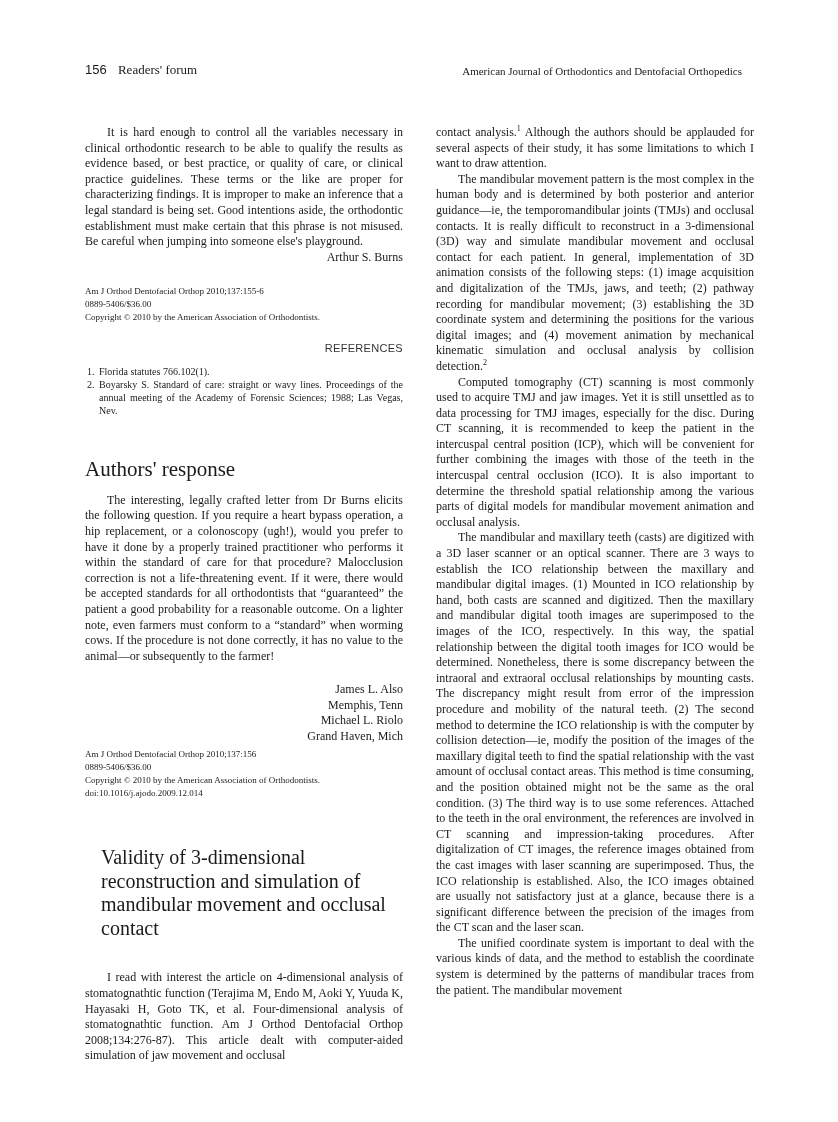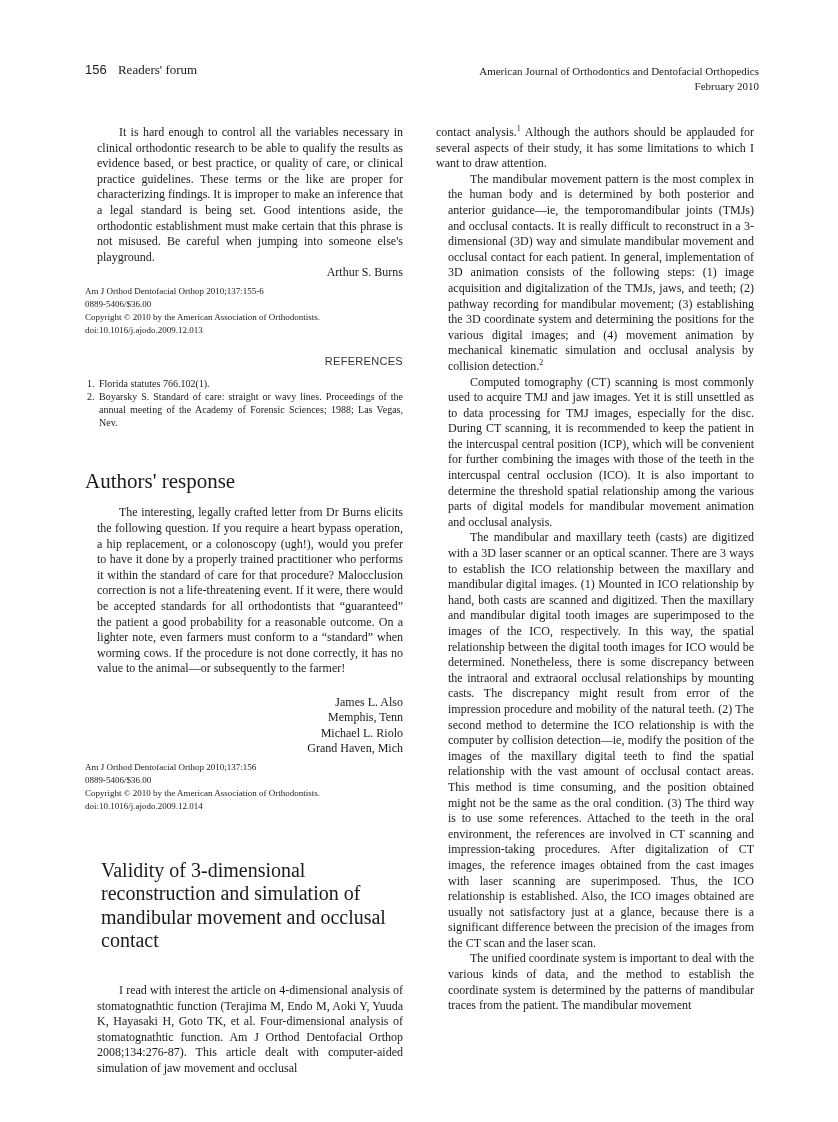--- a/index.html
+++ b/index.html
@@ -1,54 +1,52 @@
 <!DOCTYPE html>
 <html><head>
 <meta charset="utf-8">
 <style>
   html, body { margin: 0; padding: 0; background: #ffffff; }
   body { width: 838px; height: 1122px; position: relative; overflow: hidden;
          font-family: "Liberation Serif", "DejaVu Serif", serif; color: #1a1a1a; }
   .header-left { position: absolute; left: 85px; top: 62px; font-size: 13px; }
   .header-left .pagenum { margin-right: 8px; font-family: "Liberation Sans", sans-serif; }
-  .header-right { position: absolute; right: 79px; top: 64px; font-size: 11px; text-align: right; line-height: 15px; }
+  .header-right { position: absolute; right: 96px; top: 64px; font-size: 11px; text-align: right; line-height: 15px; }
   .col { position: absolute; top: 125px; width: 318px; font-size: 12px; line-height: 15.6px; }
   .col.left { left: 85px; }
   .col.right { left: 436px; }
   p { margin: 0; text-align: justify; hyphens: auto; }
-  p.indent { text-indent: 22px; margin-left: 12px; }
+  p.indent { text-indent: 22px; }
   .sig { text-align: right; font-size: 12px; line-height: 15.5px; }
-  .meta { font-size: 9px; line-height: 13px; margin-top: 4px; }
+  .meta { font-size: 9px; line-height: 13px; margin-top: 20px; }
   .refs-title { font-family: "Liberation Sans", sans-serif; font-size: 11px; color: #333; margin-top: 17px; letter-spacing: 0.3px; text-align: right; }
   ol.refs { margin: 8px 0 0 0; padding-left: 12px; font-size: 10px; line-height: 13px; }
   ol.refs li { text-align: justify; padding-left: 2px; }
   h2.section { font-weight: normal; font-size: 21px; margin: 40px 0 12px 0; line-height: 24px; }
   h2.article-title { font-weight: normal; font-size: 20px; margin: 16px; line-height: 23.5px; }
   sup { font-size: 8px; line-height: 0; }
 </style>
 </head>
 <body>
 
 <div class="header-left">
   <span class="pagenum">156</span>
   <span>Readers' forum</span>
 </div>
 <div class="header-right">
   <div>American Journal of Orthodontics and Dentofacial Orthopedics</div>
-  <div>February 2010</div>
 </div>
 
 <div class="col left">
   <p class="indent">It is hard enough to control all the variables necessary in clinical orthodontic research to be able to qualify the results as evidence based, or best practice, or quality of care, or clinical practice guidelines. These terms or the like are proper for characterizing findings. It is improper to make an inference that a legal standard is being set. Good intentions aside, the orthodontic establishment must make certain that this phrase is not misused. Be careful when jumping into someone else's playground.</p>
   <div class="sig">Arthur S. Burns</div>
   <div class="meta">
     <div>Am J Orthod Dentofacial Orthop 2010;137:155-6</div>
     <div>0889-5406/$36.00</div>
     <div>Copyright © 2010 by the American Association of Orthodontists.</div>
-    <div>doi:10.1016/j.ajodo.2009.12.013</div>
   </div>
   <div class="refs-title">REFERENCES</div>
   <ol class="refs">
     <li>Florida statutes 766.102(1).</li>
     <li>Boyarsky S. Standard of care: straight or wavy lines. Proceedings of the annual meeting of the Academy of Forensic Sciences; 1988; Las Vegas, Nev.</li>
   </ol>
 
   <h2 class="section">Authors' response</h2>
   <p class="indent">The interesting, legally crafted letter from Dr Burns elicits the following question. If you require a heart bypass operation, a hip replacement, or a colonoscopy (ugh!), would you prefer to have it done by a properly trained practitioner who performs it within the standard of care for that procedure? Malocclusion correction is not a life-threatening event. If it were, there would be accepted standards for all orthodontists that “guaranteed” the patient a good probability for a reasonable outcome. On a lighter note, even farmers must conform to a “standard” when worming cows. If the procedure is not done correctly, it has no value to the animal—or subsequently to the farmer!</p>
   <div style="height:18px"></div>

